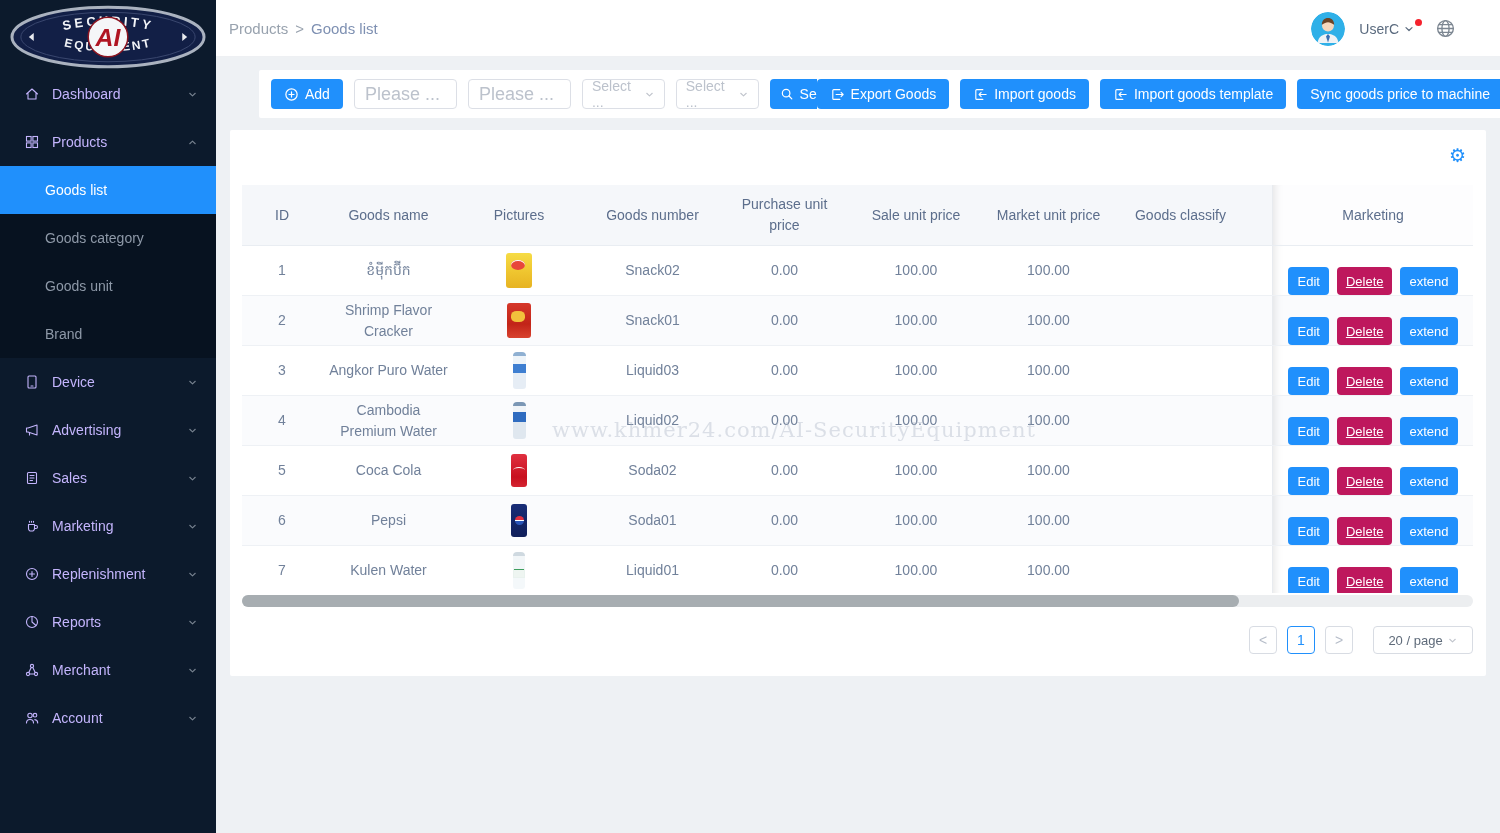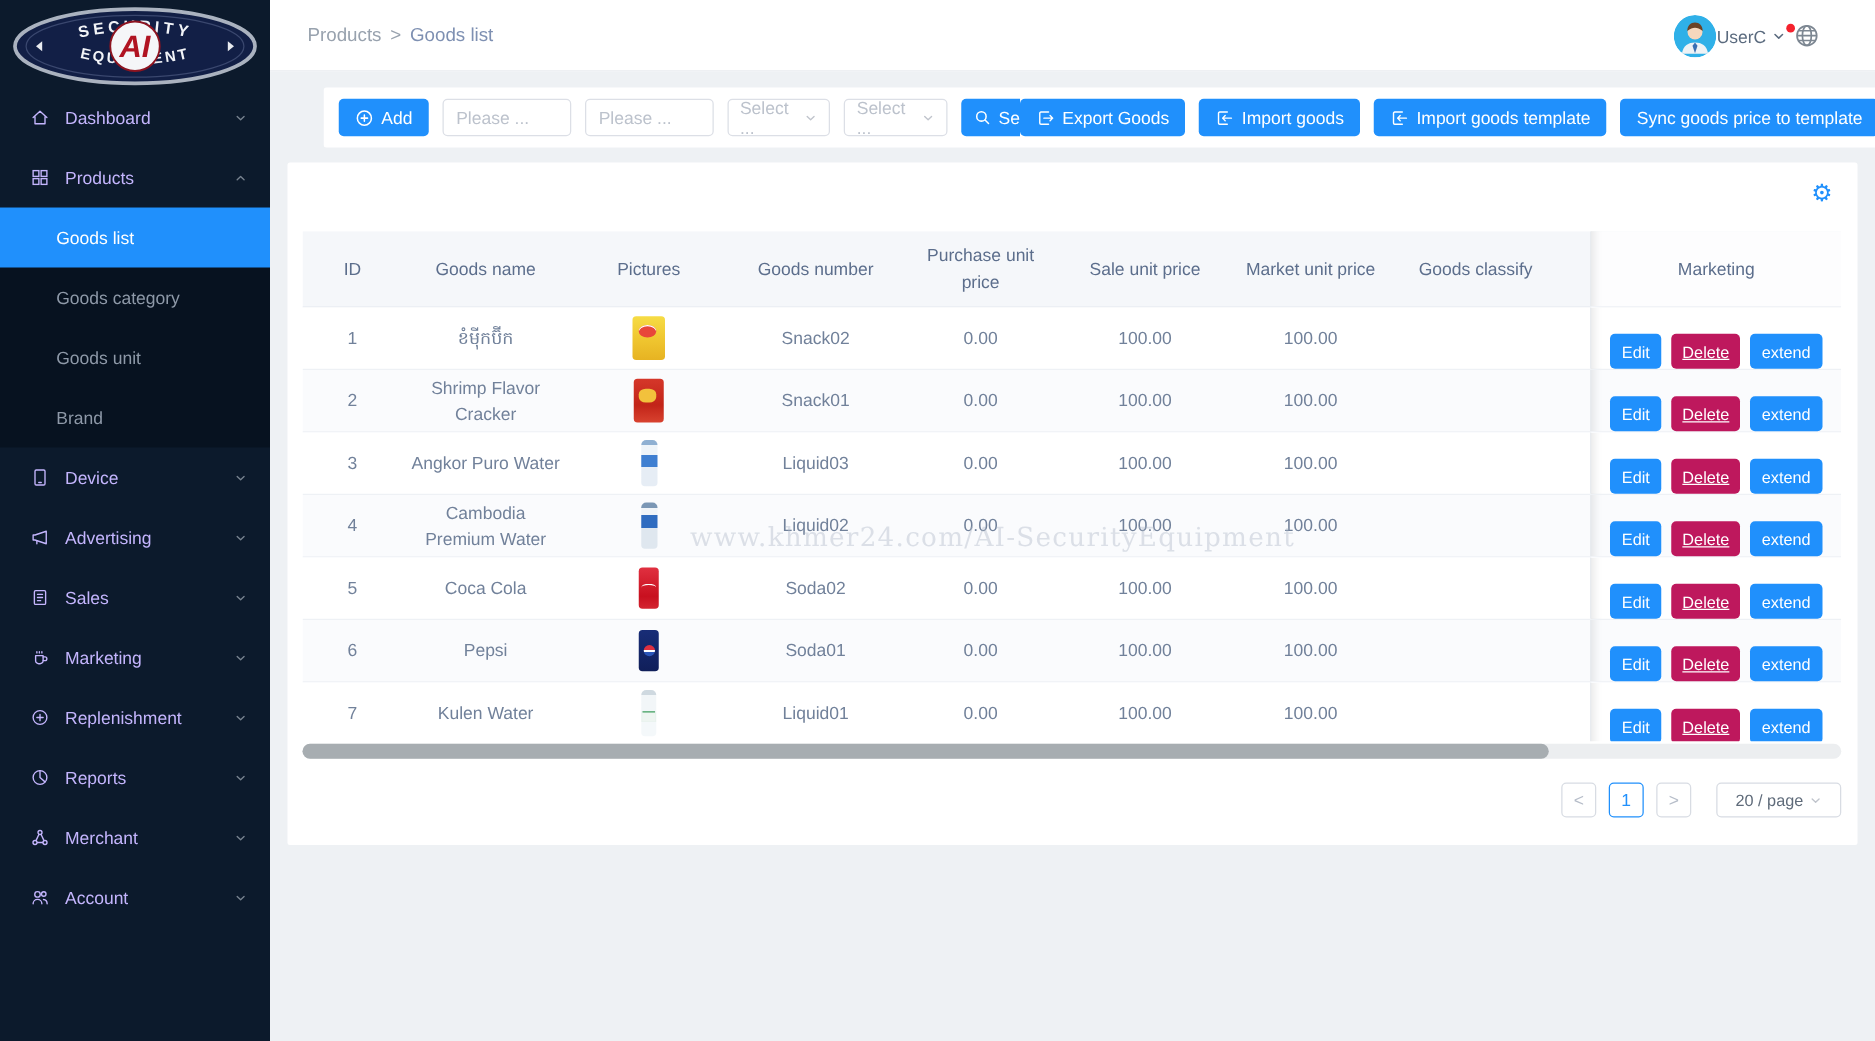--- a/index.html
+++ b/index.html
@@ -12,36 +12,36 @@
   .side-item { height:48px; display:flex; align-items:center; padding:0 18px 0 24px; color:#c4b5fd; cursor:pointer; }
   .side-item .slabel { margin-left:12px; flex:1; font-size:14px; }
   .side-item .sicon { display:flex; width:16px; height:16px; }
   .side-item .chev { display:flex; color:#77828f; }
   .submenu { background:#071220; }
   .sub-item { height:48px; display:flex; align-items:center; padding-left:45px; color:#8e99a8; font-size:14px; cursor:pointer; }
   .sub-item.active { background:#2090fc; color:#fff; }
 
   
   .topbar { position:absolute; left:216px; top:0; width:1284px; height:57px; background:#fff; border-bottom:1px solid #eef0f3; display:flex; align-items:center; }
-  .breadcrumb { margin-left:30px; font-size:15px; color:#98a2ae; }
+  .breadcrumb { margin-left:13px; font-size:15px; color:#98a2ae; }
   .breadcrumb .sep { margin:0 7px; }
   .breadcrumb .current { color:#7e90b2; }
-  .user-area { position:absolute; right:44px; top:0; height:57px; display:flex; align-items:center; }
+  .user-area { position:absolute; right:44px; top:0; height:57px; display:flex; align-items:center; gap:14px; }
   .avatar { width:34px; height:34px; border-radius:50%; overflow:hidden; cursor:pointer; }
   .username-wrap { display:flex; align-items:center; gap:4px; cursor:pointer; position:relative; }
   .username { color:#5a6a7e; font-size:14px; }
   .user-chev { color:#5a6a7e; display:flex; }
   .notif-dot { position:absolute; right:-7px; top:-2px; width:7px; height:7px; border-radius:50%; background:#f5222d; }
   .globe { color:#7d8792; display:flex; cursor:pointer; margin-left:6px; }
 
   
   .toolbar { position:absolute; left:230px; top:70px; width:1256px; height:48px; background:#fff; border-radius:2px; display:flex; align-items:center; padding:0 12px; gap:11px;margin-left:29px; }
   .btn { height:30px; background:#2090fc; color:#fff; border:none; border-radius:4px; font-size:14px; font-family:inherit; display:flex; align-items:center; gap:6px; padding:0 13px; cursor:pointer; white-space:nowrap; }
   .btn .bicon { display:flex; }
-  .tb-input { width:103px; height:30px; border:1px solid #dcdfe6; border-radius:4px; padding:0 10px; font-size:14px; font-family:inherit; color:#606266; background:#fff; }
+  .tb-input { width:103px; height:30px; border:1px solid #dcdfe6; border-radius:4px; padding:0 10px; font-size:18px; font-family:inherit; color:#606266; background:#fff; }
   .tb-input::placeholder { color:#bcc2cc; }
   .tb-select { width:103px; height:30px; border:1px solid #dcdfe6; border-radius:4px; display:flex; align-items:center; justify-content:space-between; padding:0 9px; color:#bcc2cc; font-size:14px; cursor:pointer; background:#fff; }
   .tb-select .chev { color:#c0c4cc; display:flex; }
   .search-pair { display:flex; align-items:center; }
   .btn-search { width:47px; overflow:hidden; justify-content:flex-start; padding:0 0 0 10px; border-radius:4px 0 0 4px; }
   .btn-search .lbl { overflow:hidden; }
 
   
   .card { position:absolute; left:230px; top:130px; width:1256px; height:546px; background:#fff; border-radius:2px; }
   .gear { position:absolute; top:16px; right:20px; color:#2090fc; font-size:19px; line-height:1; font-family:"DejaVu Sans",sans-serif; cursor:pointer; }
@@ -376,21 +376,21 @@
   <button class="btn">
     <span class="bicon">
         <svg width="15" height="15" viewBox="0 0 16 16" fill="none" stroke="#fff" stroke-width="1.2" stroke-linecap="round" stroke-linejoin="round">
           <path d="M10.5 2.8H4a1 1 0 0 0-1 1v8.4a1 1 0 0 0 1 1h6.5"></path>
           <path d="M14 8H6.5M8.7 5.8 6.5 8l2.2 2.2"></path>
         </svg>
       </span>
     <span>Import goods template</span>
   </button>
   <button class="btn">
-    <span>Sync goods price to template</span>
+    <span>Sync goods price to machine</span>
   </button>
 </div>
 
 <div class="card">
   <span class="gear">⚙</span>
 
   <div class="table-viewport">
     <div class="trow thead">
       <div class="tcell c-id">ID</div>
       <div class="tcell c-name">Goods name</div>

